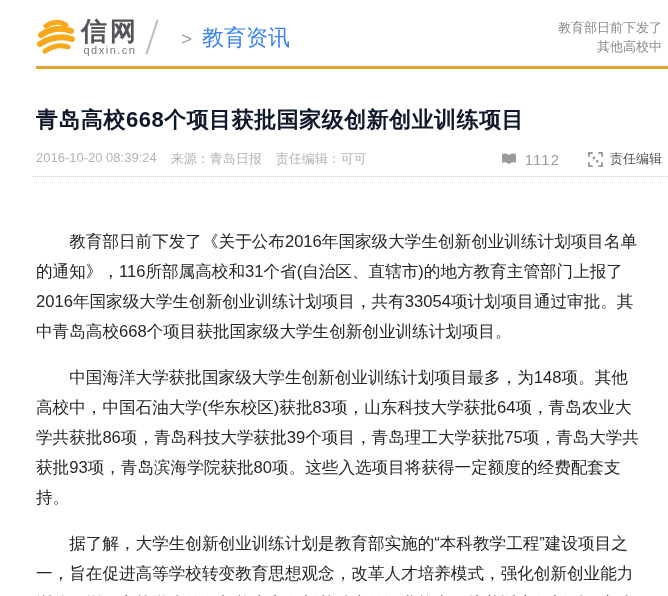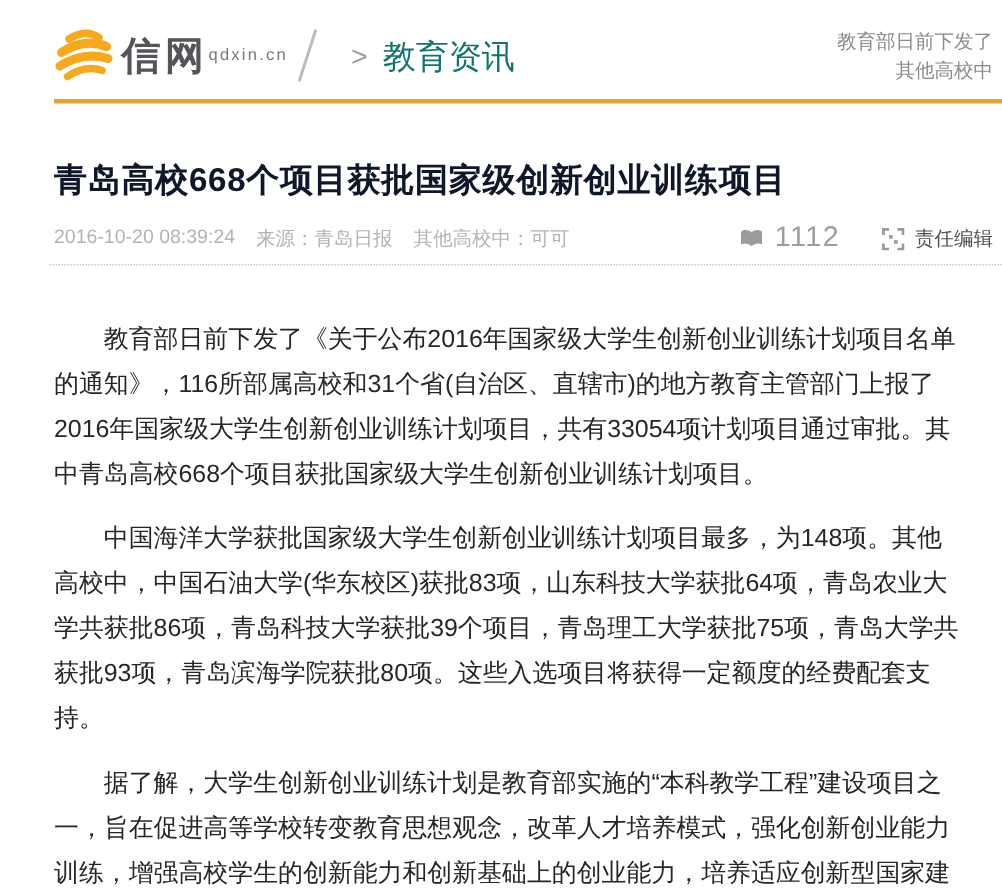--- a/index.html
+++ b/index.html
@@ -16,40 +16,40 @@
   
   .site-header {
     position: absolute;
     left: 36px; right: 6px; top: 10px;
     height: 54px;
     display: flex;
     align-items: center;
   }
   .logo { display: flex; align-items: center; cursor: pointer; }
   .logo-icon { width: 40px; height: 40px; flex: 0 0 auto; }
-  .logo-text { margin-left: 5px; display: flex; flex-direction: row; align-items: center; }
+  .logo-text { margin-left: 5px; display: flex; flex-direction: column; align-items: center; }
   .logo-cn {
     font-size: 26px; font-weight: bold; color: #54555a;
     line-height: 26px; letter-spacing: 3px;
   }
   .logo-domain {
     font-size: 11px; color: #77787b; letter-spacing: 1.5px;
     line-height: 11px; margin-top: 1px;
   }
   .slash-sep {
     width: 2px; height: 36px; background: #bcbcbc;
     transform: rotate(18deg);
     margin: 0 14px 0 12px;
   }
   .section-link {
     font-size: 29px; font-weight: bold; color: #f7a81b;
     line-height: 30px; cursor: pointer; letter-spacing: 1px;
   }
   .crumb-arrow { font-size: 19px; color: #9a9a9a; margin: 3px 10px 0 14px; }
-  .breadcrumb-link { font-size: 22px; color: #0f766e; margin-top: 2px; cursor: pointer; }
+  .breadcrumb-link { font-size: 22px; color: #3b82f6; margin-top: 2px; cursor: pointer; }
   .mobile-links {
     margin-left: auto; text-align: right;
     font-size: 13px; color: #8a8a8a; line-height: 19px;
     cursor: pointer;
   }
 
   .header-rule {
     position: absolute;
     left: 36px; right: 0; top: 66px;
     height: 3px; background: #e3a52f;
@@ -68,40 +68,40 @@
     position: absolute;
     left: 36px; right: 6px; top: 149px;
     height: 20px;
     display: flex; align-items: center;
     font-size: 13px; color: #b3b3b3;
     white-space: nowrap;
   }
   .meta-left { display: flex; gap: 14px; justify-content: flex-end; }
   .meta-right { margin-left: auto; display: flex; align-items: center; }
   .book-icon { width: 16px; height: 14px; margin-right: 8px; }
-  .view-count { font-size: 19px; color: #9c9c9c; letter-spacing: 1px; }
+  .view-count { font-size: 15px; color: #9c9c9c; letter-spacing: 1px; }
   .scan-group { display: flex; align-items: center; margin-left: 28px; cursor: pointer; }
   .qr-icon { width: 15px; height: 15px; margin-right: 7px; }
   .scan-label { font-size: 13px; color: #4f4f4f; }
 
   .meta-divider {
     position: absolute;
     left: 33px; right: 0; top: 176px;
     border-top: 1px dotted #cccccc;
     height: 0;
   }
 
   
   .article-body {
     position: absolute;
     left: 36px; top: 211px;
     width: 604px;
     font-size: 16.6px; line-height: 30px; color: #262626;
   }
-  .article-body p { margin: 0 0 13px 0; text-indent: 2em; }
+  .article-body p { margin: 16px 0 13px 0; text-indent: 2em; }
 </style>
 </head>
 <body>
 
 <div class="page">
 
   <div class="site-header">
     <div class="logo">
       <span class="logo-icon">
         <svg viewBox="0 0 40 40" width="40" height="40">
@@ -128,21 +128,21 @@
   </div>
 
   <div class="header-rule"></div>
 
   <h1 class="page-title">青岛高校668个项目获批国家级创新创业训练项目</h1>
 
   <div class="meta-row">
     <div class="meta-left">
       <span>2016-10-20 08:39:24</span>
       <span>来源：青岛日报</span>
-      <span>其他高校中：可可</span>
+      <span>责任编辑：可可</span>
     </div>
     <div class="meta-right">
       <span class="book-icon">
         <svg viewBox="0 0 16 14" width="16" height="14">
           <path d="M1 2.5 C3 0.8 6 1.2 8 3 C10 1.2 13 0.8 15 2.5 L15 11 C13 9.8 10 10.3 8 12.2 C6 10.3 3 9.8 1 11 Z" fill="#9b9b9b"></path>
         </svg>
       </span>
       <span class="view-count">1112</span>
       <span class="scan-group">
         <span class="qr-icon">

